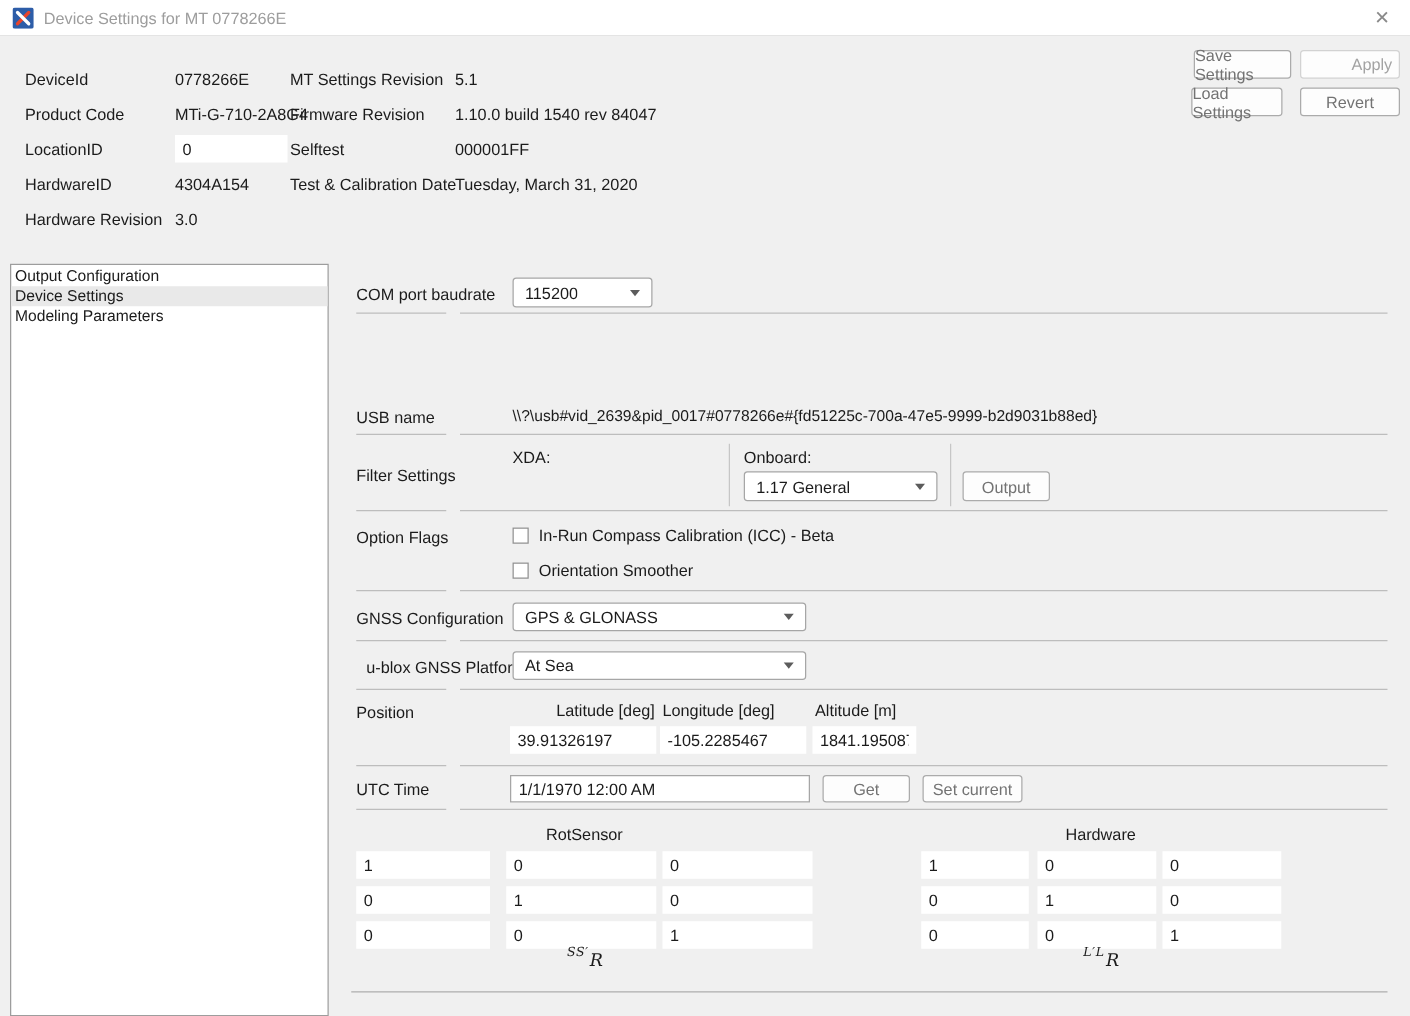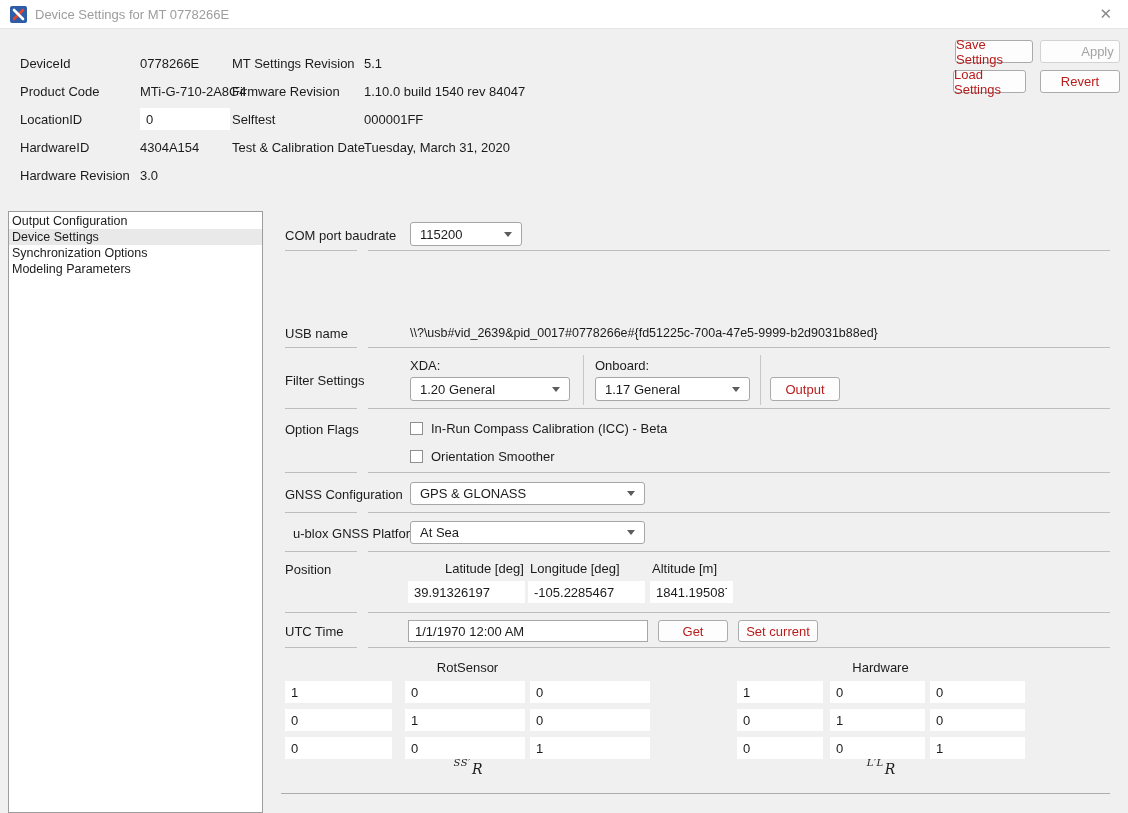--- a/index.html
+++ b/index.html
@@ -22,21 +22,21 @@
   .titlebar .close{color:#8a8a8a;font-size:15px;padding:0 6px;cursor:default;}
   .sep-h{position:absolute;height:1px;background:#bdbdbd;}
   .sep-v{position:absolute;width:1px;background:#c6c6c6;}
   .lbl{position:absolute;white-space:nowrap;}
   .val{position:absolute;white-space:nowrap;}
   
   .btn{
     position:absolute;box-sizing:border-box;
     background:#fdfdfd;border:1px solid #ababab;border-radius:3px;
     display:flex;align-items:center;justify-content:center;
-    font-size:13px;color:#b91c1c;cursor:default;
+    font-size:13px;color:#737373;cursor:default;
   }
   .btn.disabled{color:#a3a3a3;border-color:#d2d2d2;}
   
   .dropdown{
     position:absolute;box-sizing:border-box;height:24px;
     background:#fff;border:1px solid #a6a6a6;border-radius:3px;
     display:flex;align-items:center;justify-content:space-between;
     padding:0 9px;cursor:default;
   }
   .dropdown .dd-text{white-space:nowrap;overflow:hidden;}
@@ -125,43 +125,38 @@
   <span class="val" style="left:364px;top:140px;">Tuesday, March 31, 2020</span>
 
   <div class="btn" style="left:955px;top:40px;width:78px;height:23px;">Save Settings</div>
   <div class="btn disabled" style="left:1040px;top:40px;width:80px;height:23px;padding-left:35px;">Apply</div>
   <div class="btn" style="left:953px;top:70px;width:73px;height:23px;">Load Settings</div>
   <div class="btn" style="left:1040px;top:70px;width:80px;height:23px;">Revert</div>
 
   <div class="sidebar">
     <div class="item">Output Configuration</div>
     <div class="item selected">Device Settings</div>
-    <div class="item">Synchronization Options</div>
     <div class="item">Modeling Parameters</div>
   </div>
 
   <span class="lbl" style="left:285px;top:228px;">COM port baudrate</span>
   <div class="dropdown" style="left:410px;top:222px;width:112px;">
     <span class="dd-text">115200</span>
     <span class="dd-arrow"></span>
   </div>
   <div class="sep-h" style="left:285px;top:250px;width:72px;"></div>
   <div class="sep-h" style="left:368px;top:250px;width:742px;"></div>
 
   <span class="lbl" style="left:285px;top:326px;">USB name</span>
   <span class="val" style="left:410px;top:326px;font-size:12.5px;">\\?\usb#vid_2639&amp;pid_0017#0778266e#{fd51225c-700a-47e5-9999-b2d9031b88ed}</span>
   <div class="sep-h" style="left:285px;top:347px;width:72px;"></div>
   <div class="sep-h" style="left:368px;top:347px;width:742px;"></div>
 
   <span class="lbl" style="left:285px;top:373px;">Filter Settings</span>
   <span class="lbl" style="left:410px;top:358px;">XDA:</span>
-  <div class="dropdown" style="left:410px;top:377px;width:160px;">
-    <span class="dd-text">1.20 General</span>
-    <span class="dd-arrow"></span>
-  </div>
   <div class="sep-v" style="left:583px;top:355px;height:50px;"></div>
   <span class="lbl" style="left:595px;top:358px;">Onboard:</span>
   <div class="dropdown" style="left:595px;top:377px;width:155px;">
     <span class="dd-text">1.17 General</span>
     <span class="dd-arrow"></span>
   </div>
   <div class="sep-v" style="left:760px;top:355px;height:50px;"></div>
   <div class="btn" style="left:770px;top:377px;width:70px;height:24px;">Output</div>
   <div class="sep-h" style="left:285px;top:408px;width:72px;"></div>
   <div class="sep-h" style="left:368px;top:408px;width:742px;"></div>

